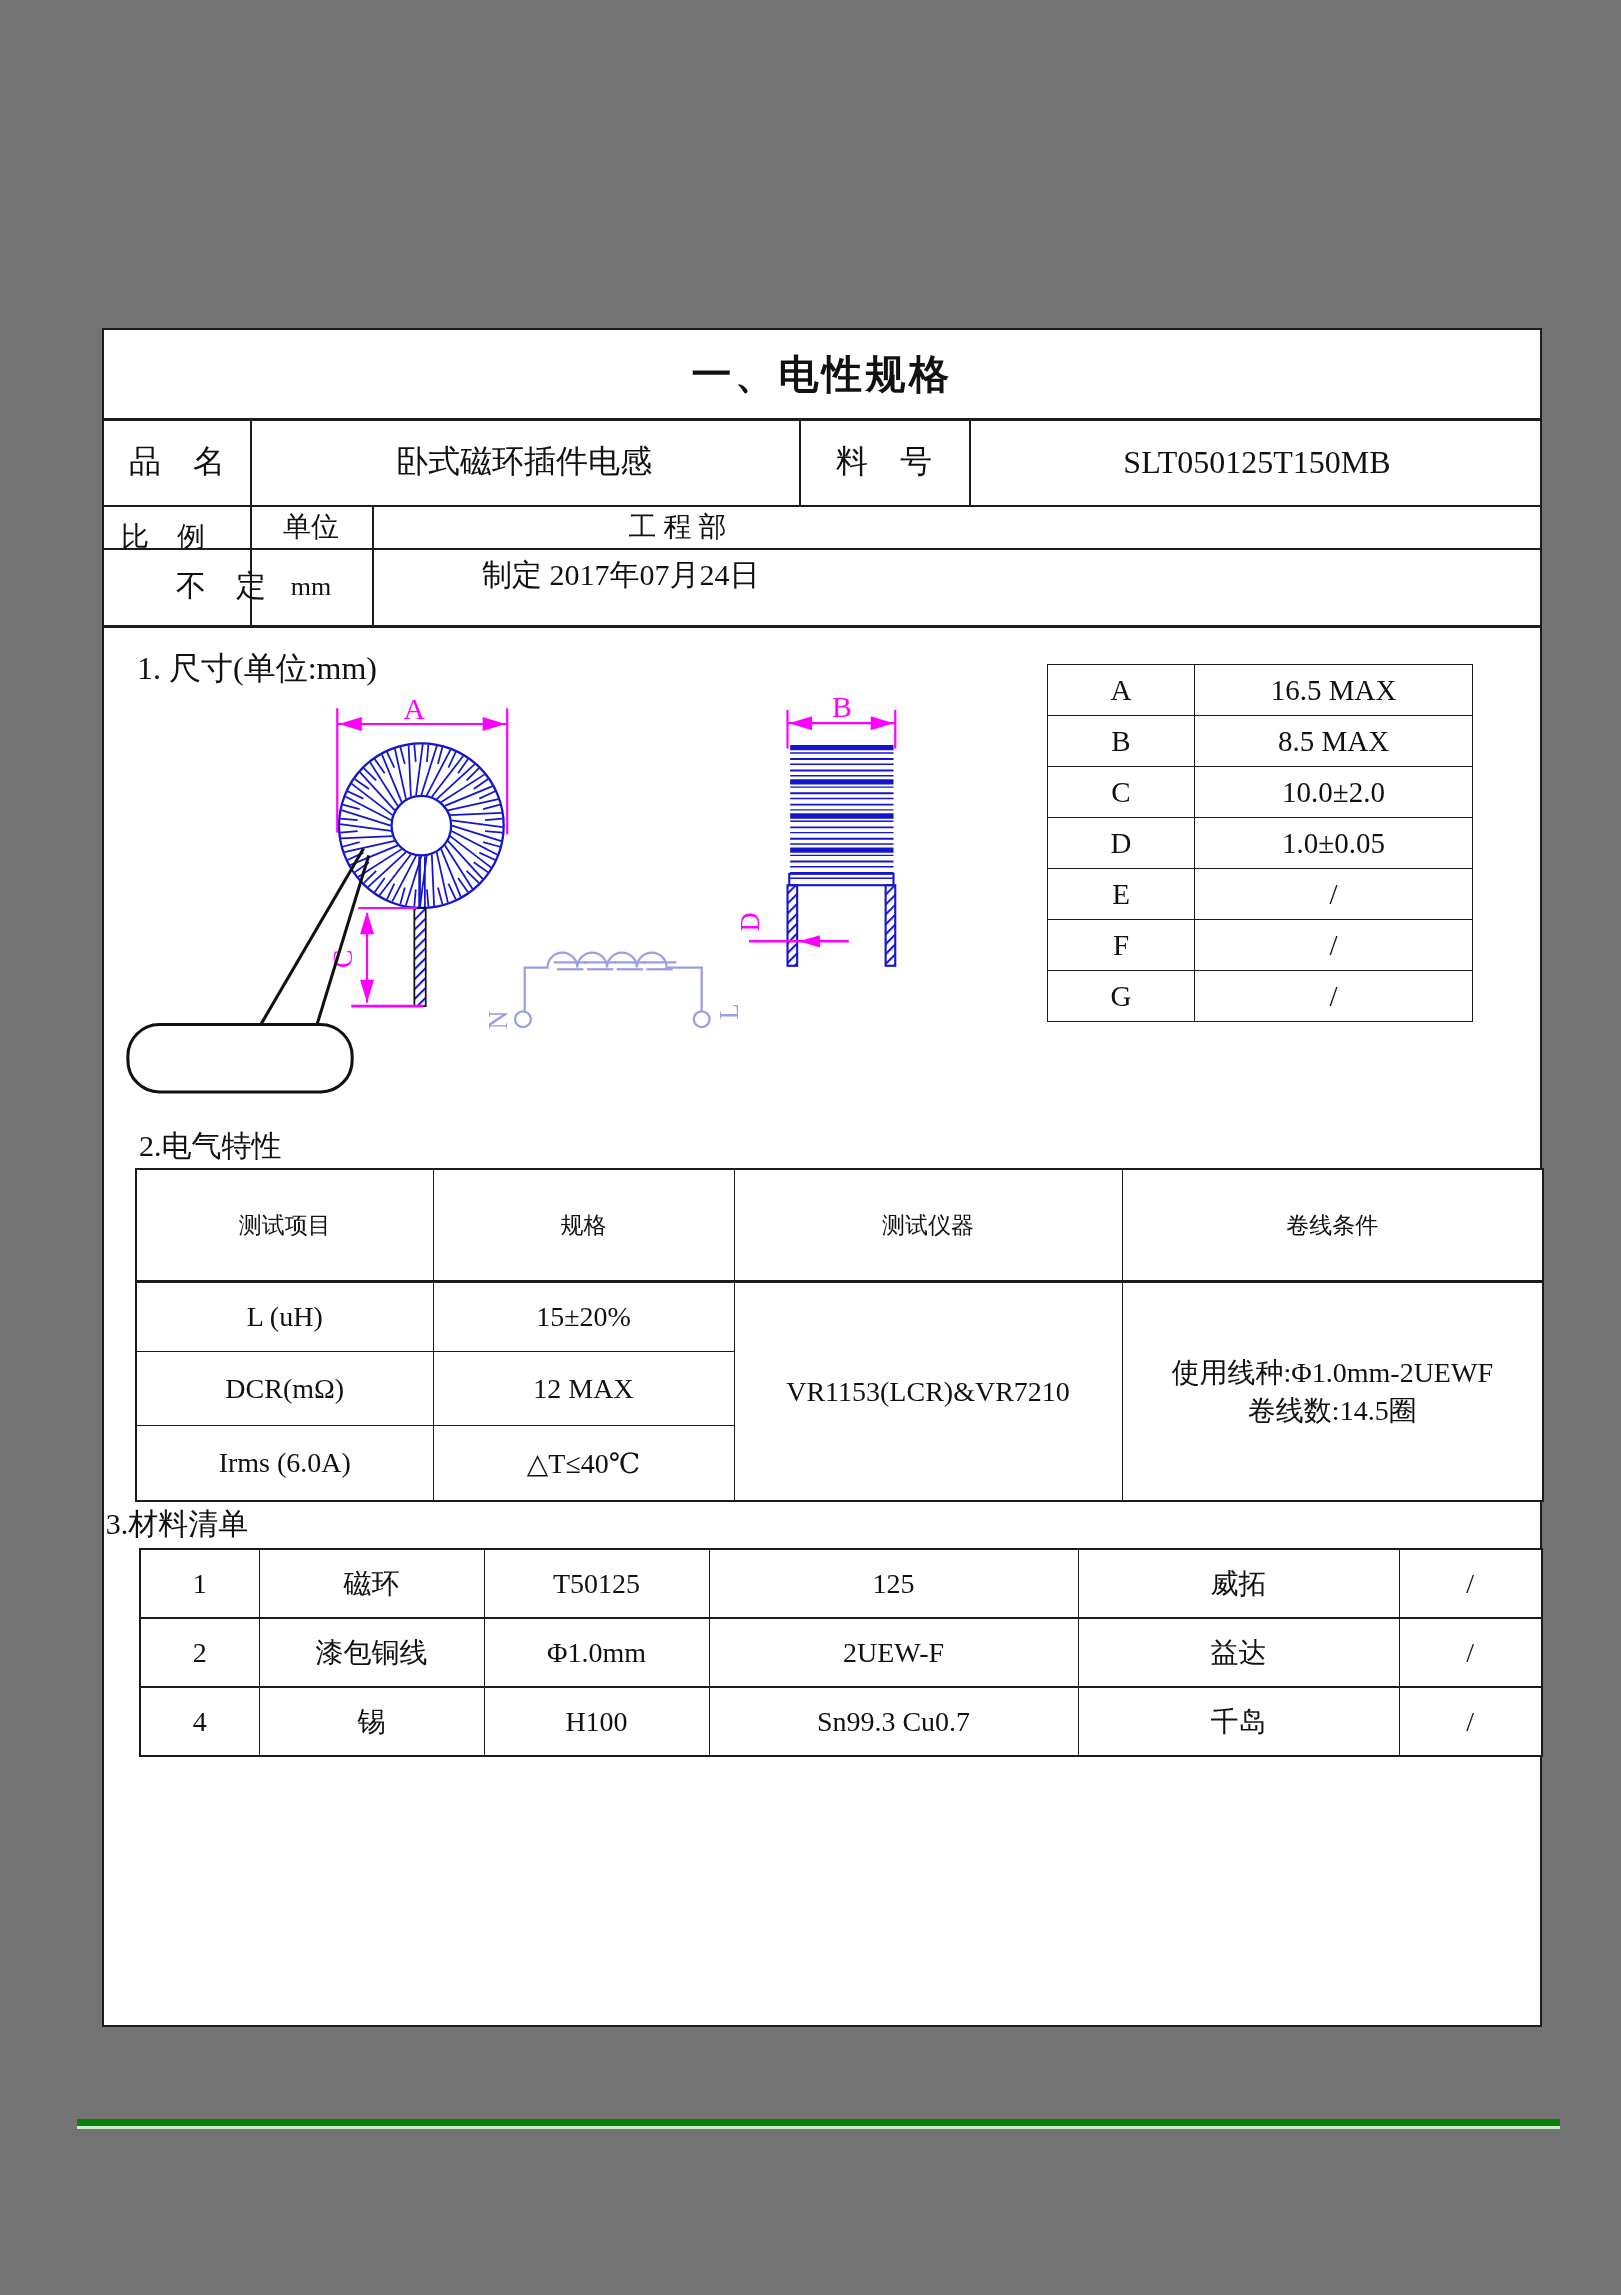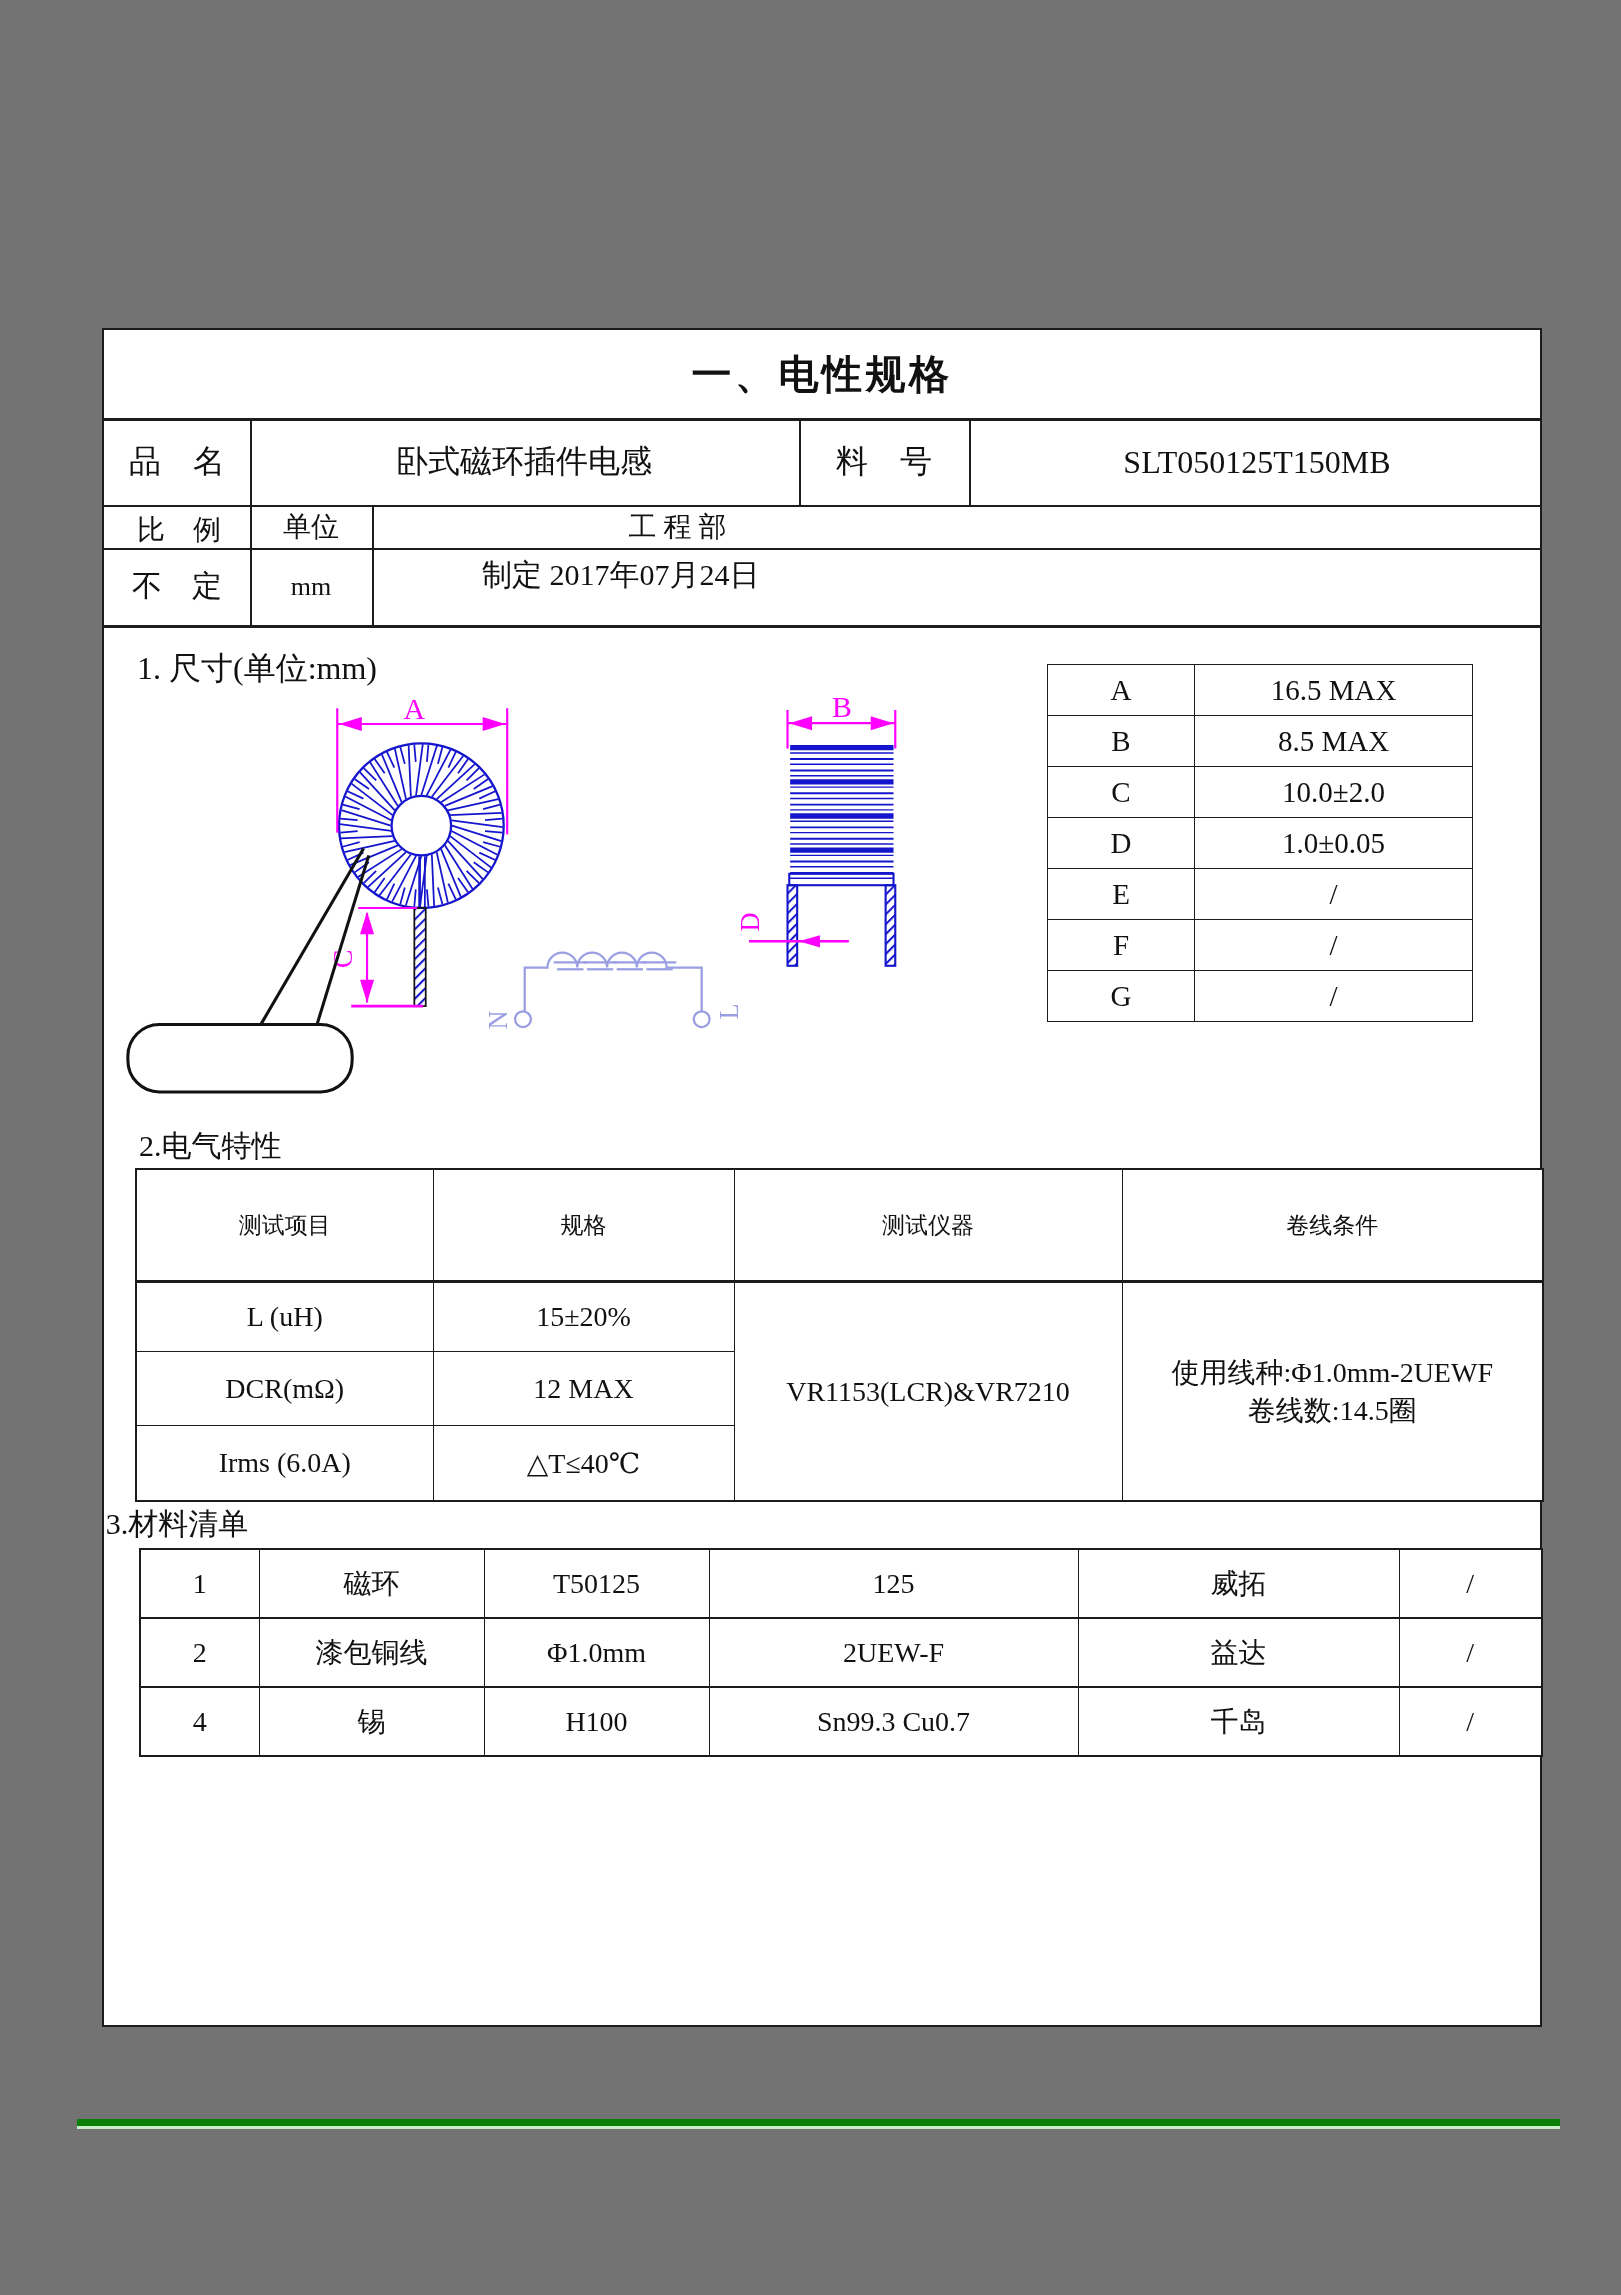--- a/index.html
+++ b/index.html
@@ -46,25 +46,25 @@
     <div class="gline" style="left:865px;top:88px;width:1.8px;height:88px;"></div>
     <div class="gline" style="left:268px;top:175px;width:1.8px;height:120px;"></div>
 
     <div class="cell doc-title" style="left:0;top:0;width:100%;height:88px;">一、电性规格</div>
 
     <div class="cell t36" style="left:0;top:88px;width:146px;height:88px;">品　名</div>
     <div class="cell t36" style="left:146px;top:88px;width:548px;height:88px;">卧式磁环插件电感</div>
     <div class="cell t36" style="left:695px;top:88px;width:170px;height:88px;">料　号</div>
     <div class="cell t36" style="left:865px;top:88px;width:576px;height:88px;">SLT050125T150MB</div>
 
-    <div class="cell t32" style="left:0;top:178px;width:118px;height:43px;margin-left:16px;">比　例</div>
+    <div class="cell t32" style="left:0;top:185px;width:118px;height:43px;">比　例</div>
     <div class="cell t32" style="left:146px;top:175px;width:122px;height:43px;">单位</div>
     <div class="cell t32" style="left:268px;top:175px;width:531px;height:43px;padding-left:40px;">工 程 部</div>
 
-    <div class="cell t34" style="left:0;top:218px;width:146px;height:77px;">不　定</div>
+    <div class="cell t34" style="left:0;top:218px;width:146px;height:77px;padding-left:44px;">不　定</div>
     <div class="cell t30" style="left:146px;top:218px;width:122px;height:77px;">mm</div>
     <div class="cell left t34" style="left:362px;top:218px;width:701px;height:55px;margin-left:16px;">制定  2017年07月24日</div>
 
     <div class="heading" style="left:33px;top:317px;">1. 尺寸(单位:mm)</div>
 
     <svg class="abs" style="left:8.8px;top:350px;" width="876" height="491" viewBox="126 774 1000 560">
       <defs>
         <pattern id="hatch" width="8" height="8" patternUnits="userSpaceOnUse" patternTransform="rotate(45)">
           <line x1="1" y1="0" x2="1" y2="8" stroke="#1515cd" stroke-width="2.6"></line>
         </pattern>

